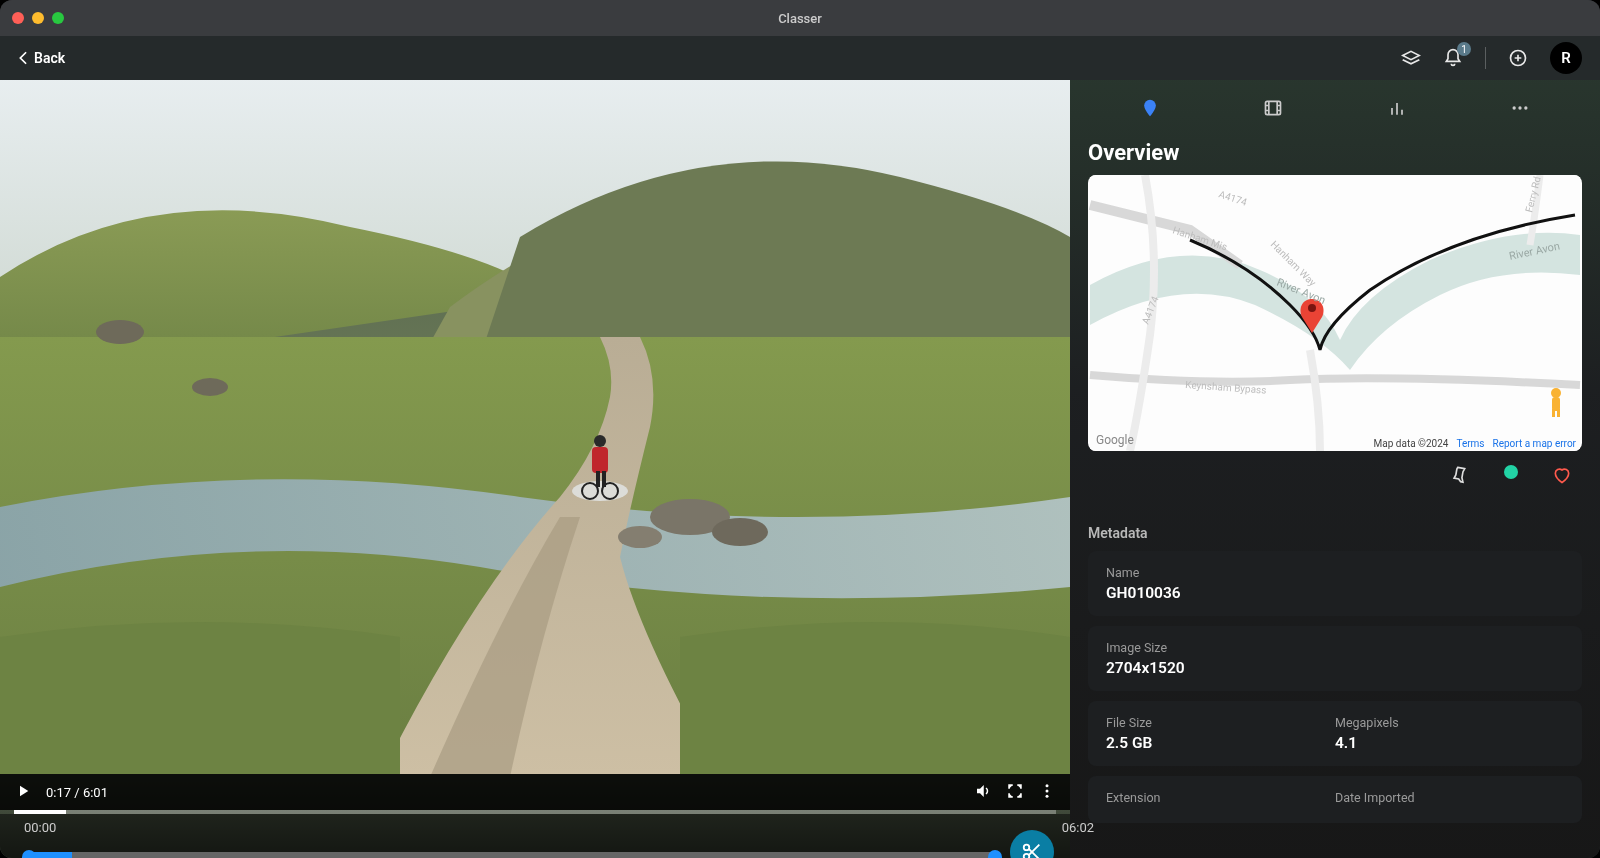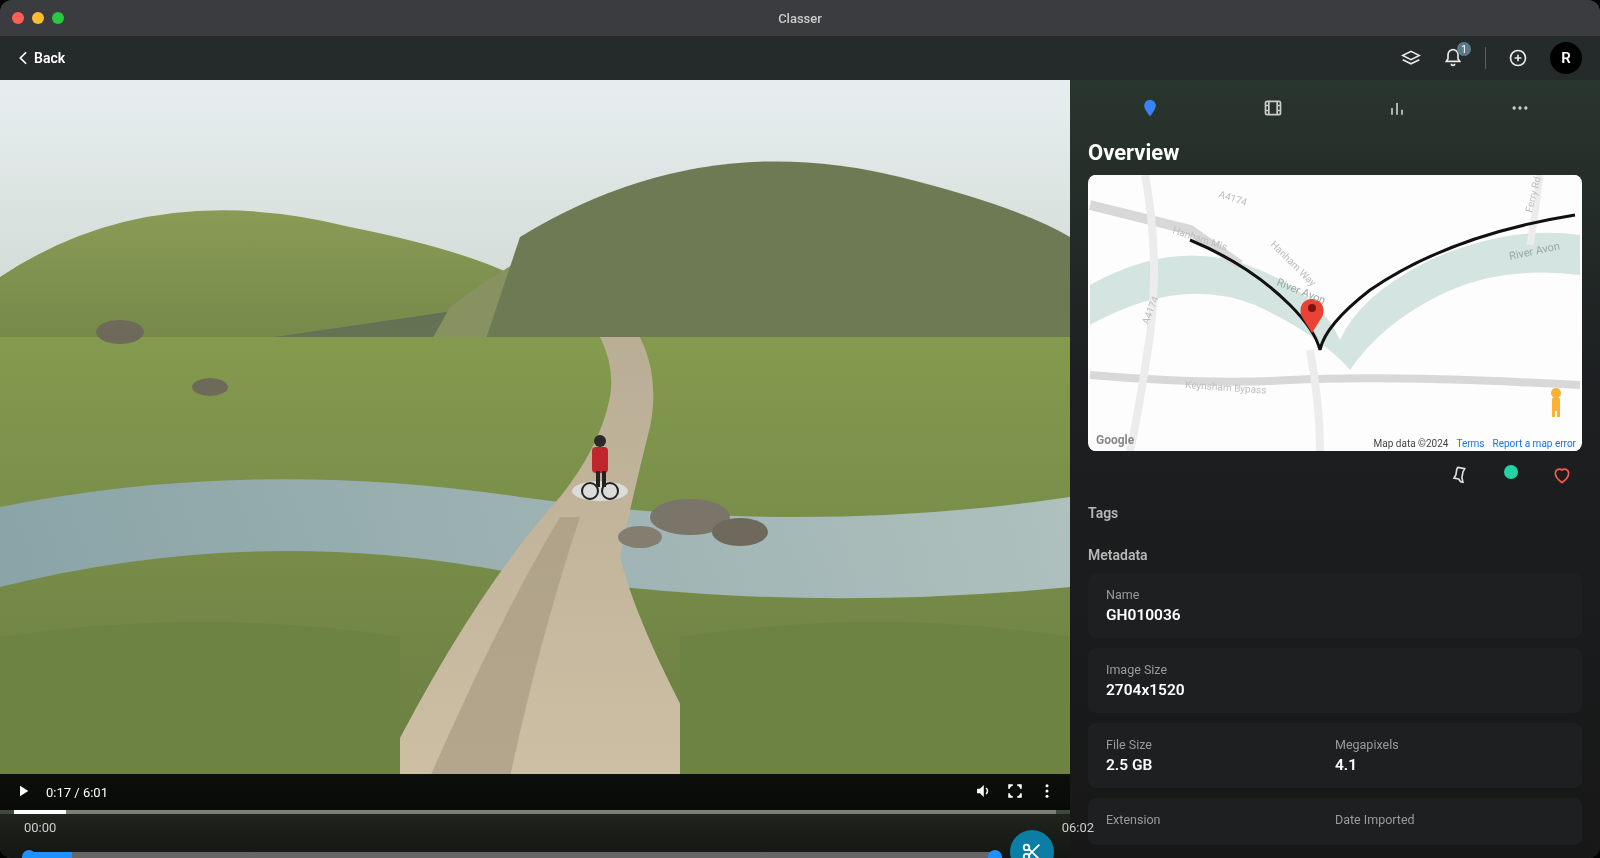--- a/index.html
+++ b/index.html
@@ -60,21 +60,21 @@
   .panel-tabs .ptab { color:#ccc; cursor:pointer; display:flex; align-items:center; }
   .panel-tabs .ptab.active { color:#3b82f6; }
   .panel-tabs svg { width:20px; height:20px; }
   
   .section-title { color:#fff; font-weight:700; font-size:22px; margin: 4px 0 10px 0; }
   
   .map-box { width:100%; height:276px; background:#fff; border-radius:8px; position:relative; overflow:hidden; }
   .map-box svg { width:100%; height:100%; }
   .map-footer { position:absolute; bottom:2px; right:6px; font-size:10px; color:#444; display:flex; gap:8px;}
   .map-footer a { color:#1a73e8; text-decoration:none;}
-  .map-logo { position:absolute; bottom:4px; left:8px; font-size:12px; color:#888; font-weight:700;}
+  .map-logo { position:absolute; bottom:4px; left:8px; font-size:12px; color:#888; font-weight:400;}
   .pegman { position:absolute; right:16px; bottom:34px; width:20px; height:30px;}
   
   .action-row { display:flex; gap:34px; justify-content:flex-end; padding:14px 10px 10px 10px; }
   .action-row .a-icon { cursor:pointer; }
   .action-row svg { width:20px; height:20px; }
   .dot-green { width:14px; height:14px; border-radius:50%; background:#22d3a5; }
 
   .subhead { color:#b8b8b8; font-size:14px; font-weight:600; margin: 6px 0 8px 0; }
   .tags-input { width:100%; background:#222426; border:none; border-radius:8px; color:#aaa; font-size:15px; padding:14px 16px; }
   .tags-input::placeholder { color:#8a8a8a; }
@@ -325,21 +325,20 @@
         <div class="a-icon">
           <div class="dot-green"></div>
         </div>
         <div class="a-icon">
           <svg viewBox="0 0 24 24" fill="none" stroke="#ff5a4d" stroke-width="2">
               <path d="M12 21s-8-5.3-8-11a5 5 0 0 1 8-4 5 5 0 0 1 8 4c0 5.7-8 11-8 11z"></path>
             </svg>
         </div>
       </div>
 
-      <div class="subhead">Tags</div>
 
       <div class="subhead" style="margin-top:26px">Metadata</div>
 
       <div class="meta-card">
         <div class="m-label">Name</div>
         <div class="m-value">GH010036</div>
       </div>
 
       <div class="meta-card twocol">
         <div class="col">

